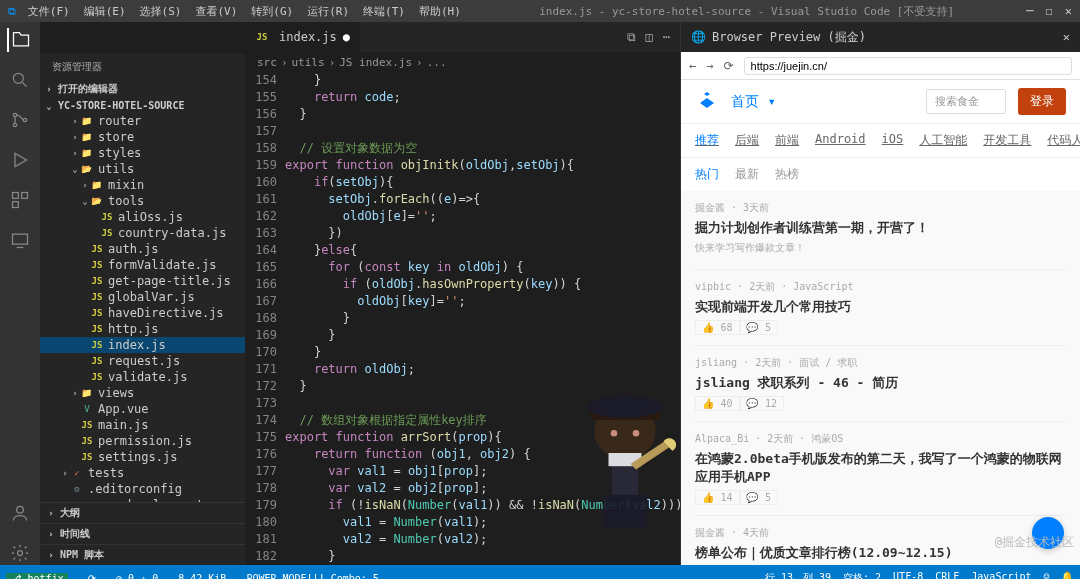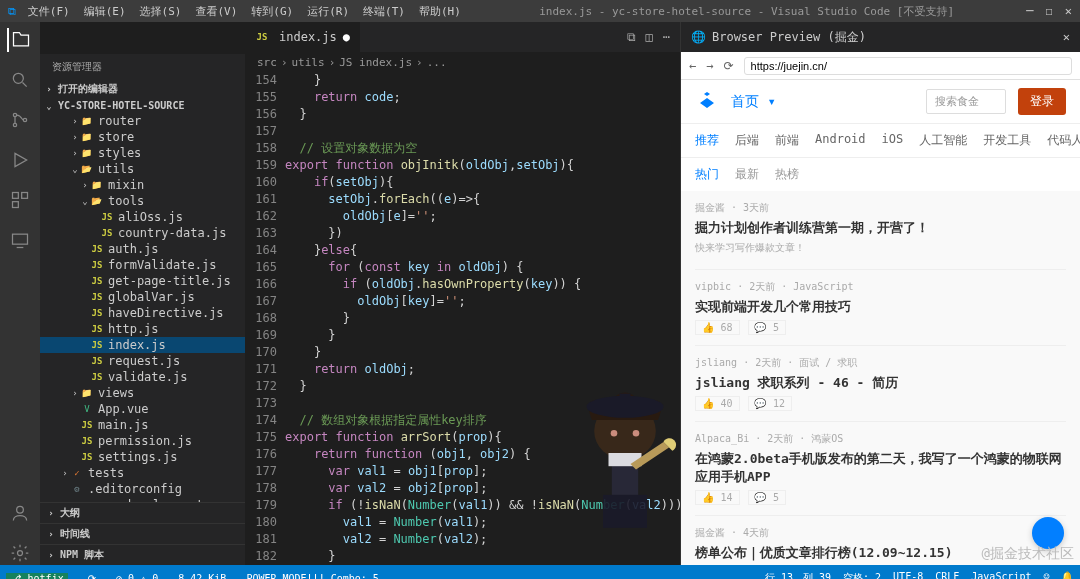--- a/index.html
+++ b/index.html
@@ -56,33 +56,33 @@
 .preview { width: 400px; background: #fff; display: flex; flex-direction: column; border-left: 1px solid #333; }
 .preview-tab { height: 30px; background: #252526; display: flex; align-items: center; color: #ccc; font-size: 12px; padding: 0 10px; gap: 6px; }
 .preview-toolbar { height: 28px; background: #fff; border-bottom: 1px solid #e0e0e0; display: flex; align-items: center; padding: 0 8px; gap: 10px; color: #666; }
 .preview-toolbar input { flex: 1; border: 1px solid #ddd; border-radius: 3px; padding: 2px 6px; font-size: 11px; }
 .preview-body { flex: 1; overflow: hidden; background: #f9f9f9; position: relative; }
 .jj-header { background: #fff; border-bottom: 1px solid #eee; padding: 8px 14px; display: flex; align-items: center; gap: 12px; }
 .jj-logo { width: 24px; height: 24px; color: #007fff; }
 .jj-home { color: #007fff; font-size: 14px; }
 .jj-search { margin-left: auto; border: 1px solid #ddd; padding: 4px 8px; font-size: 11px; width: 80px; color: #999; border-radius: 2px; }
 .jj-login { background: #c2410c; color: #fff; padding: 5px 12px; border-radius: 3px; font-size: 12px; }
-.jj-nav { background: #fff; padding: 8px 14px; display: flex; gap: 16px; font-size: 12px; color: #666; border-bottom: 1px solid #eee; overflow: hidden; white-space: nowrap; }
+.jj-nav { background: #fff; padding: 8px 14px; display: flex; gap: 16px; font-size: 12px; color: #666; border-bottom: 1px solid #eee; overflow: hidden; white-space: nowrap; text-decoration: underline; }
 .jj-nav .act { color: #007fff; }
 .jj-tabs { background: #fff; padding: 8px 14px; display: flex; gap: 16px; font-size: 12px; color: #999; }
 .jj-tabs .act { color: #007fff; }
 .jj-feed { padding: 0 14px; }
 .jj-card { border-bottom: 1px solid #eee; padding: 10px 0; }
 .jj-meta { font-size: 10px; color: #aaa; margin-bottom: 4px; }
 .jj-title { font-size: 13px; color: #333; font-weight: 600; margin-bottom: 4px; }
 .jj-sub { font-size: 10px; color: #aaa; margin-bottom: 4px; }
-.jj-stats { display: flex; gap: 8px; }
+.jj-stats { display: flex; }
 .jj-stat { border: 1px solid #eee; padding: 1px 6px; font-size: 10px; color: #aaa; }
 .jj-fab { position: absolute; right: 16px; bottom: 16px; width: 32px; height: 32px; border-radius: 50%; background: #027fff; box-shadow: 0 2px 6px rgba(0,0,0,.2); }
-.jj-wm { position: absolute; right: 6px; bottom: 2px; font-size: 14px; color: #bbb; }
+.jj-wm { position: absolute; right: 6px; bottom: 14px; font-size: 12px; color: #bbb; }
 
 
 .statusbar { height: 26px; background: #007acc; color: #fff; display: flex; align-items: center; font-size: 10px; padding: 0 6px; gap: 20px; }
 .statusbar .right { margin-left: auto; display: flex; gap: 12px; }
 .sb-hotfix { background: #16825d; padding: 0 4px; }
 
 svg { display: block; }
 </style>
 </head>
 <body>

